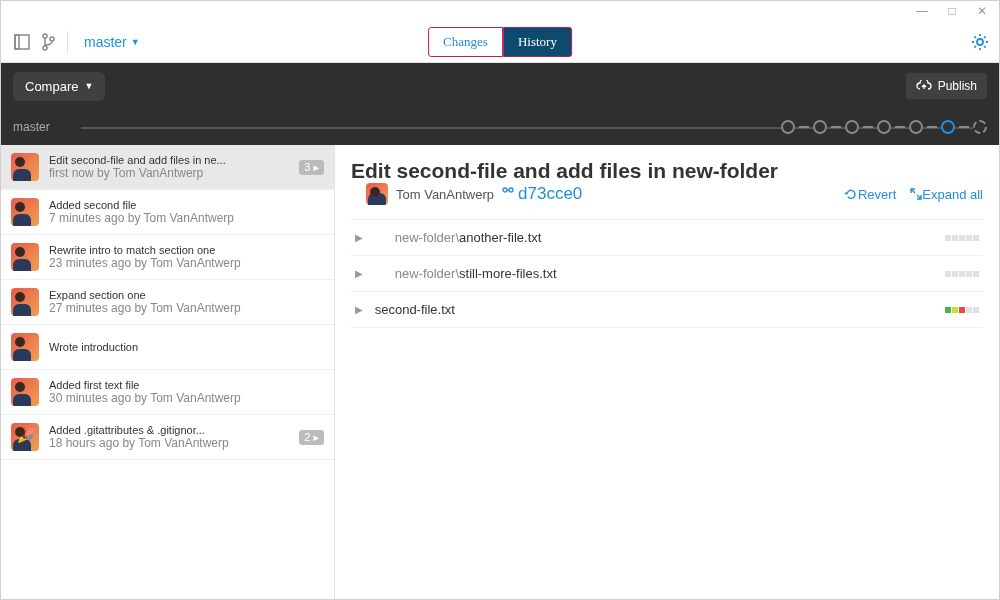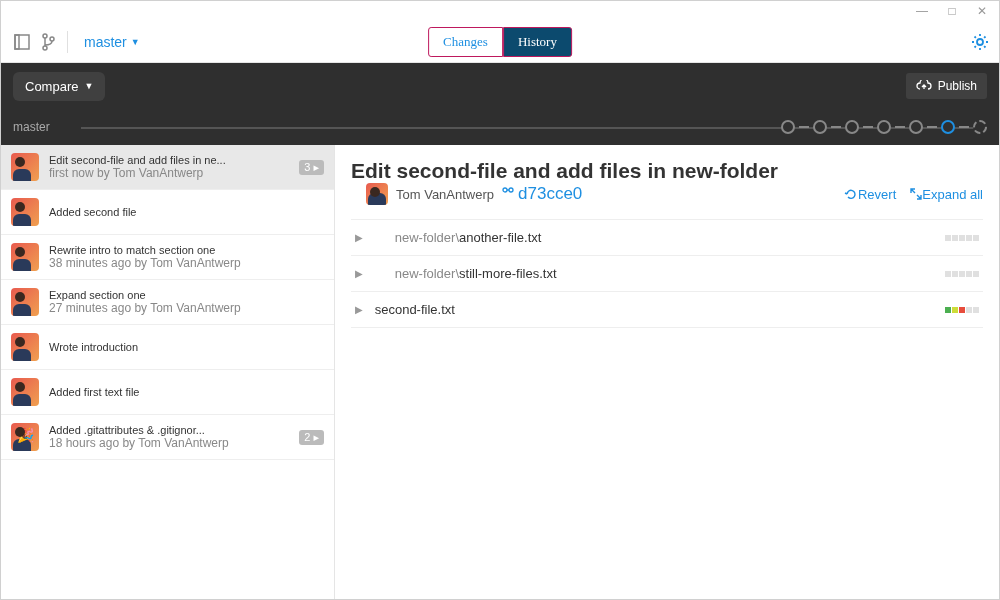--- a/index.html
+++ b/index.html
@@ -164,46 +164,48 @@
         <div class="commit-text">
           <div class="commit-title">Edit second-file and add files in ne...</div>
           <div class="commit-meta">first now by Tom VanAntwerp</div>
         </div>
         <div class="commit-badge">3 ▸</div>
       </div>
       <div class="commit-item">
         <div class="avatar"></div>
         <div class="commit-text">
           <div class="commit-title">Added second file</div>
+          <div class="commit-meta">7 minutes ago by Tom VanAntwerp</div>
         </div>
       </div>
       <div class="commit-item">
         <div class="avatar"></div>
         <div class="commit-text">
           <div class="commit-title">Rewrite intro to match section one</div>
-          <div class="commit-meta">38 minutes ago by Tom VanAntwerp</div>
+          <div class="commit-meta">23 minutes ago by Tom VanAntwerp</div>
         </div>
       </div>
       <div class="commit-item">
         <div class="avatar"></div>
         <div class="commit-text">
           <div class="commit-title">Expand section one</div>
           <div class="commit-meta">27 minutes ago by Tom VanAntwerp</div>
         </div>
       </div>
       <div class="commit-item">
         <div class="avatar"></div>
         <div class="commit-text">
           <div class="commit-title">Wrote introduction</div>
         </div>
       </div>
       <div class="commit-item">
         <div class="avatar"></div>
         <div class="commit-text">
           <div class="commit-title">Added first text file</div>
+          <div class="commit-meta">30 minutes ago by Tom VanAntwerp</div>
         </div>
       </div>
       <div class="commit-item">
         <div class="avatar" style="background: linear-gradient(135deg, rgb(232, 90, 79) 0%, rgb(240, 160, 80) 100%);">
           <span class="party-icon">🎉</span>
         </div>
         <div class="commit-text">
           <div class="commit-title">Added .gitattributes &amp; .gitignor...</div>
           <div class="commit-meta">18 hours ago by Tom VanAntwerp</div>
         </div>

